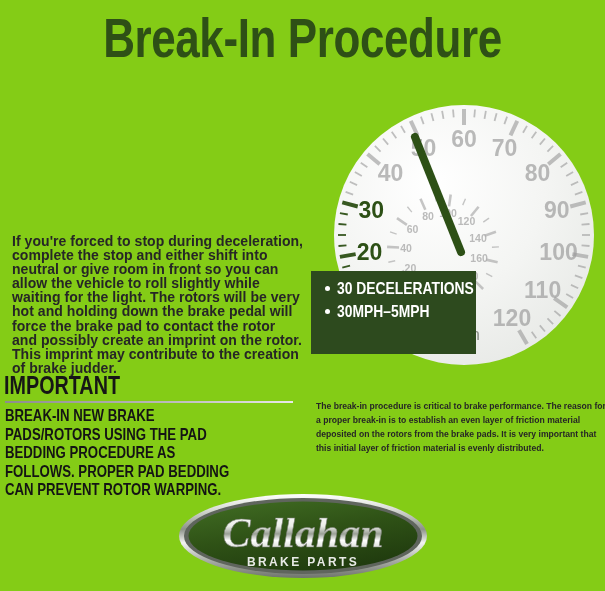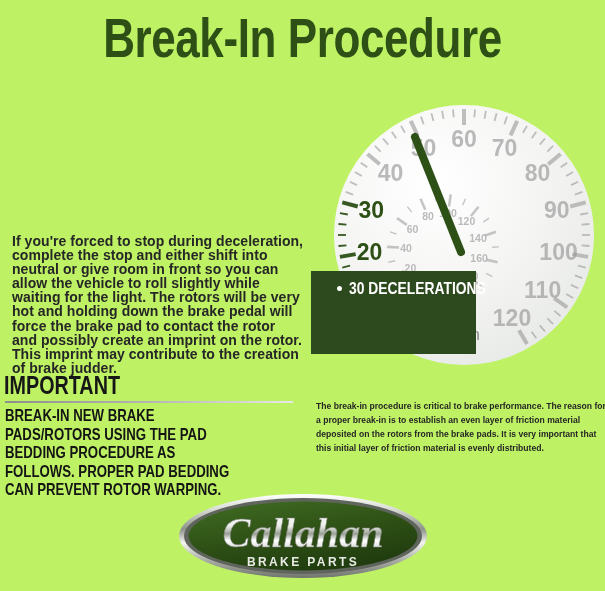--- a/index.html
+++ b/index.html
@@ -1,21 +1,21 @@
 <!DOCTYPE html>
 <html><head>
 <meta charset="utf-8">
 <style>
   html,body{margin:0;padding:0;background:#ffffff;}
   body{
     width:605px;height:591px;position:relative;overflow:hidden;
     font-family:"Liberation Sans","DejaVu Sans",sans-serif;
     color:#1a1a1a;
   }
-  .page{position:absolute;inset:0;background:#bef264;}
+  .page{position:absolute;inset:0;background:#84cc16;}
 
   
   .title{
     position:absolute;left:0;top:6px;width:605px;
     text-align:center;
     font-family:"Liberation Sans Narrow","Liberation Sans",sans-serif;
     font-weight:bold;
     font-size:55px;
     line-height:64px;
     letter-spacing:-0.5px;
@@ -76,21 +76,20 @@
     box-sizing:border-box;
   }
   .bullets ul{list-style:none;margin:0;padding:0;}
   .bullets li{
     display:flex;align-items:center;
     color:#ffffff;
     font-family:"Liberation Sans Narrow","Liberation Sans",sans-serif;
     font-weight:bold;font-size:16.5px;line-height:23px;
     padding-left:14px;
     white-space:nowrap;
-    margin-left:12px;
   }
   .bullets li .dot{
     width:5px;height:5px;border-radius:50%;background:#fff;
     margin-right:7px;flex:0 0 auto;
   }
   .bullets li .txt{transform:scaleX(0.84);transform-origin:0 50%;display:inline-block;}
 
   
   .logo{position:absolute;left:178px;top:492px;width:250px;height:88px;text-align:center;}
   .logo svg{display:block;}
@@ -253,20 +252,24 @@
   <div class="imp-body">BREAK-IN NEW BRAKE PADS/ROTORS USING THE PAD BEDDING PROCEDURE AS FOLLOWS. PROPER PAD BEDDING CAN PREVENT ROTOR WARPING.</div>
 
   <div class="right-para">The break-in procedure is critical to brake performance. The reason for a proper break-in is to establish an even layer of friction material deposited on the rotors from the brake pads. It is very important that this initial layer of friction material is evenly distributed.</div>
 
   <div class="bullets">
     <ul>
       <li>
         <span class="dot"></span>
         <span class="txt">30 DECELERATIONS</span>
       </li>
+      <li>
+        <span class="dot"></span>
+        <span class="txt">30MPH–5MPH</span>
+      </li>
     </ul>
   </div>
 
   <div class="logo">
     <svg width="250" height="88" viewBox="0 0 250 88" aria-hidden="true">
       <defs>
         <linearGradient id="chromeRing" x1="0" y1="0" x2="0" y2="1">
           <stop offset="0%" stop-color="#ffffff"></stop>
           <stop offset="18%" stop-color="#d9dcd6"></stop>
           <stop offset="42%" stop-color="#8d928a"></stop>

